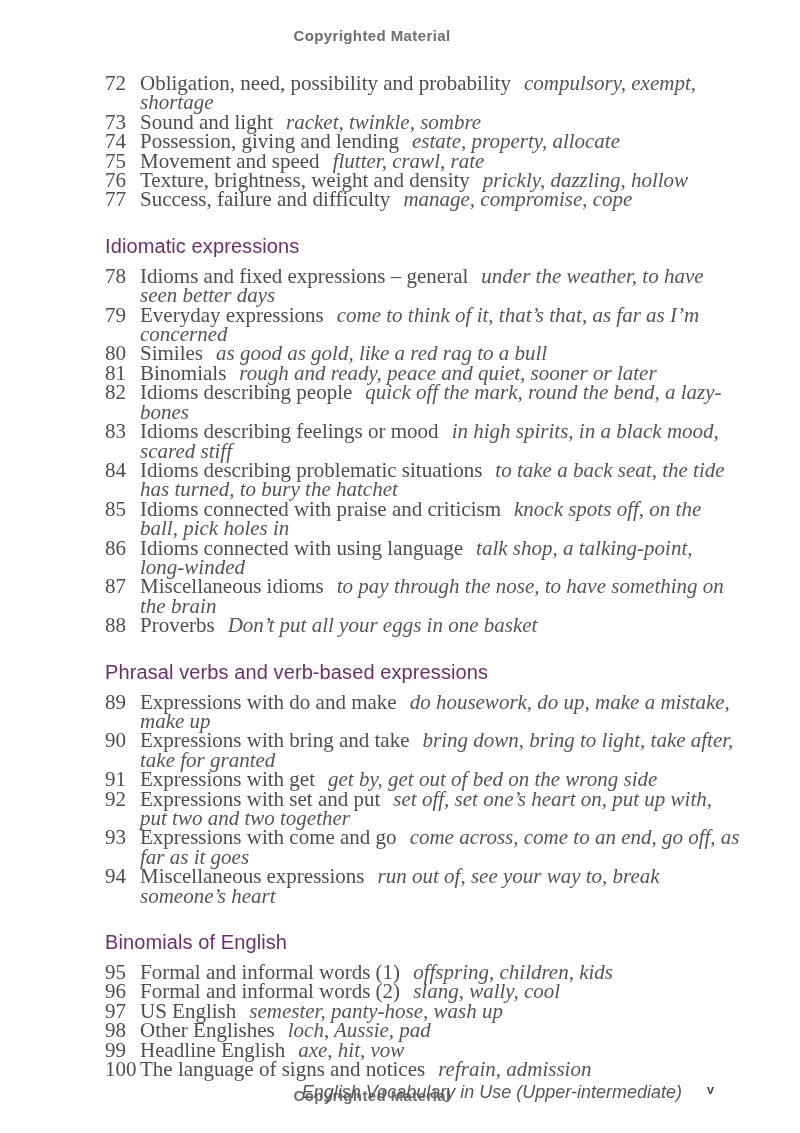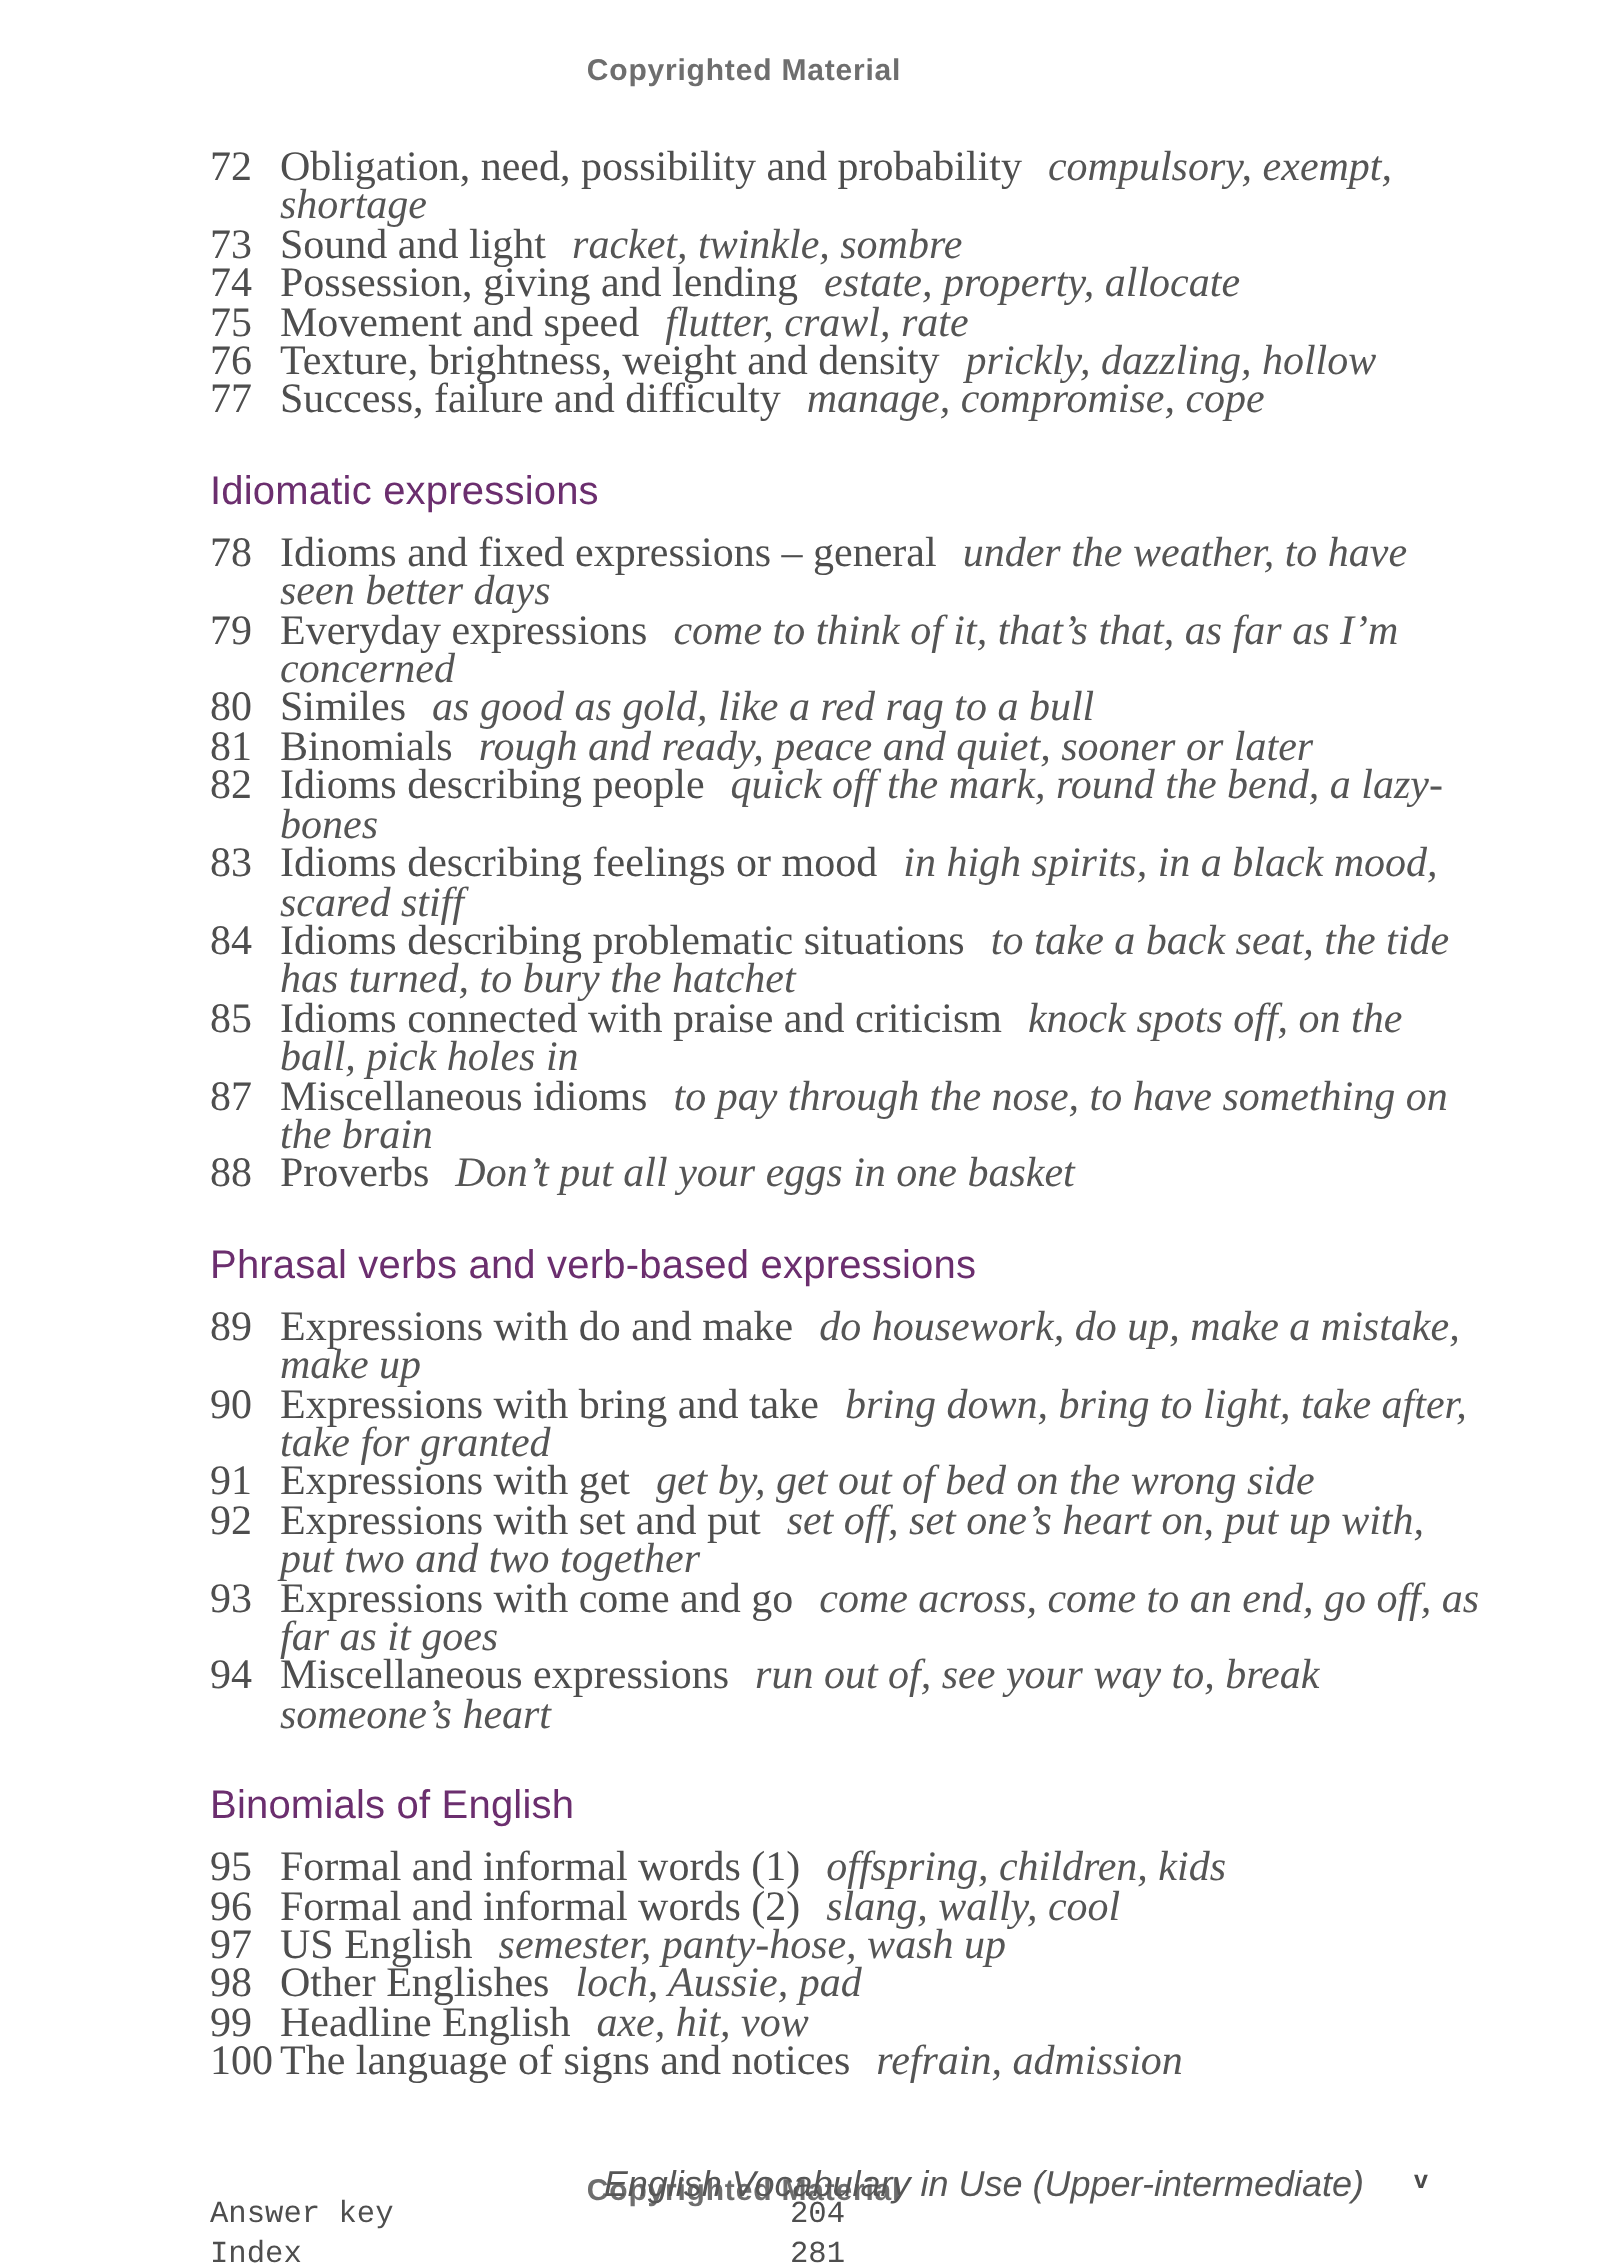--- a/index.html
+++ b/index.html
@@ -137,20 +137,24 @@
   <div class="toc-item">
     <span class="num">84</span>
     <span class="text"><span class="title">Idioms describing problematic situations</span><span class="examples">to take a back seat, the tide has turned, to bury the hatchet</span></span>
   </div>
 
   <div class="toc-item">
     <span class="num">85</span>
     <span class="text"><span class="title">Idioms connected with praise and criticism</span><span class="examples">knock spots off, on the ball, pick holes in</span></span>
   </div>
 
+  <div class="toc-item">
+    <span class="num">86</span>
+    <span class="text"><span class="title">Idioms connected with using language</span><span class="examples">talk shop, a talking-point, long-winded</span></span>
+  </div>
 
   <div class="toc-item">
     <span class="num">87</span>
     <span class="text"><span class="title">Miscellaneous idioms</span><span class="examples">to pay through the nose, to have something on the brain</span></span>
   </div>
 
   <div class="toc-item">
     <span class="num">88</span>
     <span class="text"><span class="title">Proverbs</span><span class="examples">Don’t put all your eggs in one basket</span></span>
   </div>

